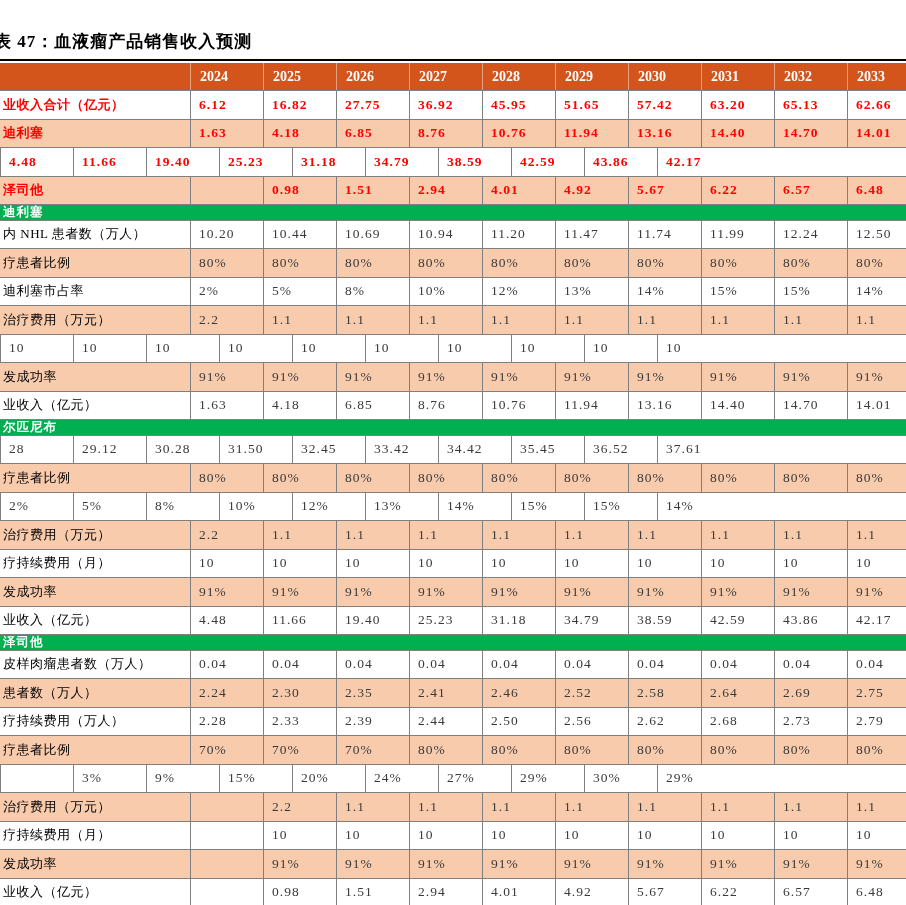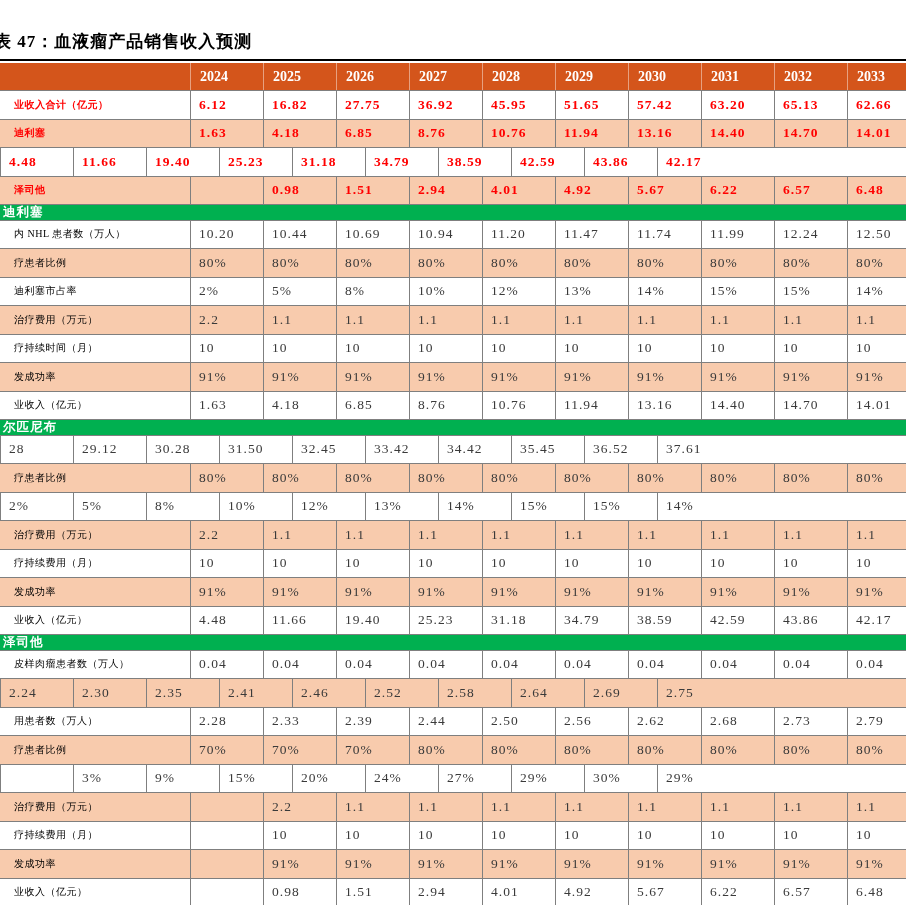--- a/index.html
+++ b/index.html
@@ -22,22 +22,22 @@
     display:flex;align-items:center;padding-left:9px;
     border-left:1px solid rgba(255,255,255,.45);
   }
   .hdr-label{width:190px;box-sizing:border-box;border-left:none;}
   .cell{
     width:73px;box-sizing:border-box;font-size:13.5px;display:flex;align-items:center;
     padding-left:8px;border-left:1px solid #7f7f7f;color:#3a3a3a;letter-spacing:1px;
     white-space:nowrap;overflow:hidden;
   }
   .lbl{
-    width:190px;box-sizing:border-box;font-size:10px;display:flex;align-items:center;
-    padding-left:14px;border-left:none;color:#000;letter-spacing:.5px;
+    width:190px;box-sizing:border-box;font-size:13px;display:flex;align-items:center;
+    padding-left:3px;border-left:none;color:#000;letter-spacing:.5px;
     white-space:nowrap;overflow:hidden;
   }
   .shade{background:var(--peach);}
   .red .lbl,.red .cell{color:var(--red);font-weight:bold;}
   .grp-hdr{
     display:flex;height:14.5px;background:var(--green);color:#fff;font-weight:bold;
     font-size:12.5px;align-items:center;padding-left:3px;letter-spacing:1px;
     border-bottom:1px solid #7f7f7f;
   }
 </style>
@@ -159,21 +159,20 @@
         <div class="cell">1.1</div>
         <div class="cell">1.1</div>
         <div class="cell">1.1</div>
         <div class="cell">1.1</div>
         <div class="cell">1.1</div>
         <div class="cell">1.1</div>
         <div class="cell">1.1</div>
         <div class="cell">1.1</div>
       </div>
       <div class="row">
-        <div class="lbl">疗持续时间（月）</div>
         <div class="cell">10</div>
         <div class="cell">10</div>
         <div class="cell">10</div>
         <div class="cell">10</div>
         <div class="cell">10</div>
         <div class="cell">10</div>
         <div class="cell">10</div>
         <div class="cell">10</div>
         <div class="cell">10</div>
         <div class="cell">10</div>
@@ -302,33 +301,34 @@
         <div class="cell">0.04</div>
         <div class="cell">0.04</div>
         <div class="cell">0.04</div>
         <div class="cell">0.04</div>
         <div class="cell">0.04</div>
         <div class="cell">0.04</div>
         <div class="cell">0.04</div>
         <div class="cell">0.04</div>
       </div>
       <div class="row shade">
+        <div class="lbl">患者数（万人）</div>
         <div class="cell">2.24</div>
         <div class="cell">2.30</div>
         <div class="cell">2.35</div>
         <div class="cell">2.41</div>
         <div class="cell">2.46</div>
         <div class="cell">2.52</div>
         <div class="cell">2.58</div>
         <div class="cell">2.64</div>
         <div class="cell">2.69</div>
         <div class="cell">2.75</div>
       </div>
       <div class="row">
-        <div class="lbl">用患者数（万人）</div>
+        <div class="lbl">疗持续费用（万人）</div>
         <div class="cell">2.28</div>
         <div class="cell">2.33</div>
         <div class="cell">2.39</div>
         <div class="cell">2.44</div>
         <div class="cell">2.50</div>
         <div class="cell">2.56</div>
         <div class="cell">2.62</div>
         <div class="cell">2.68</div>
         <div class="cell">2.73</div>
         <div class="cell">2.79</div>

